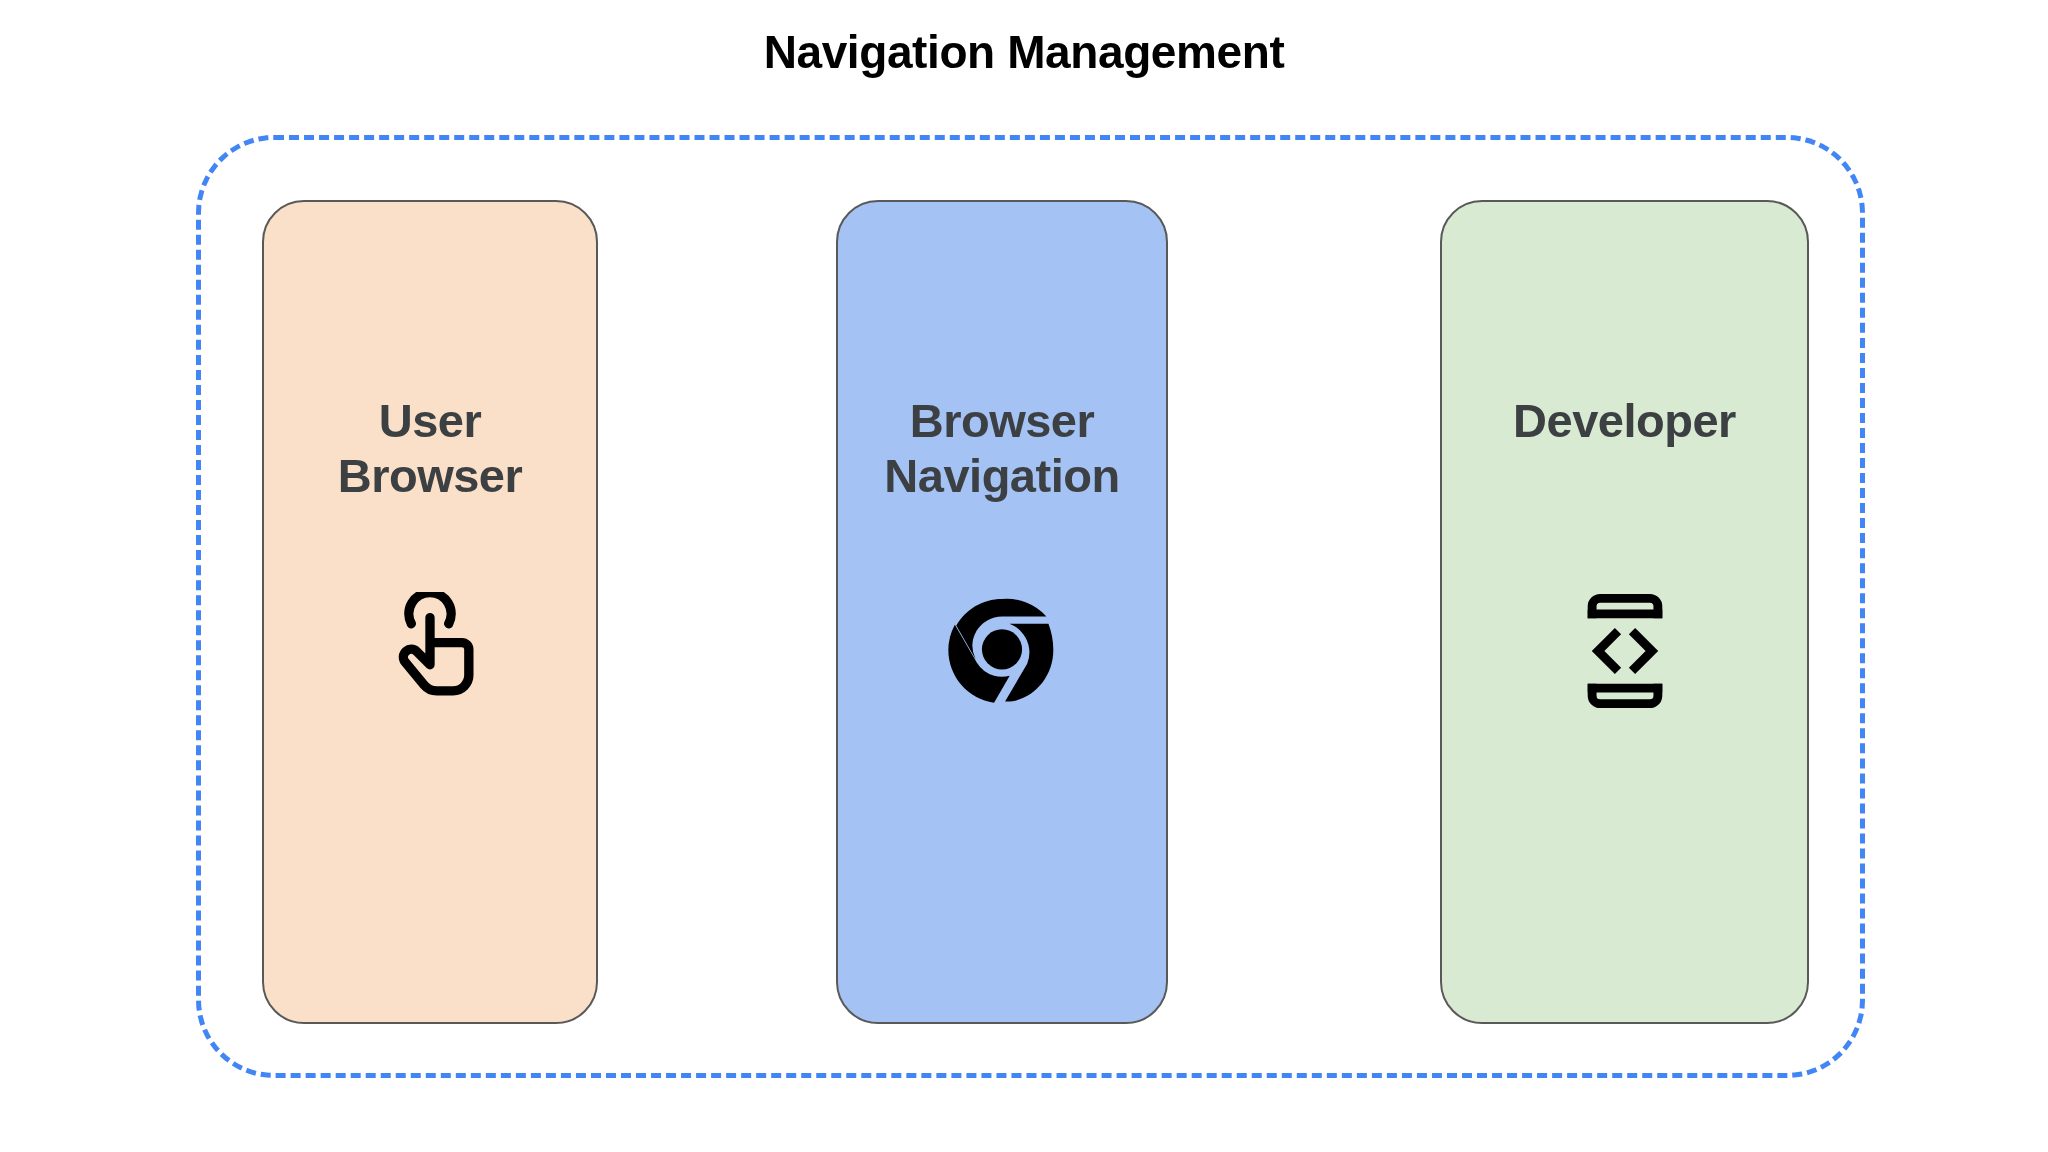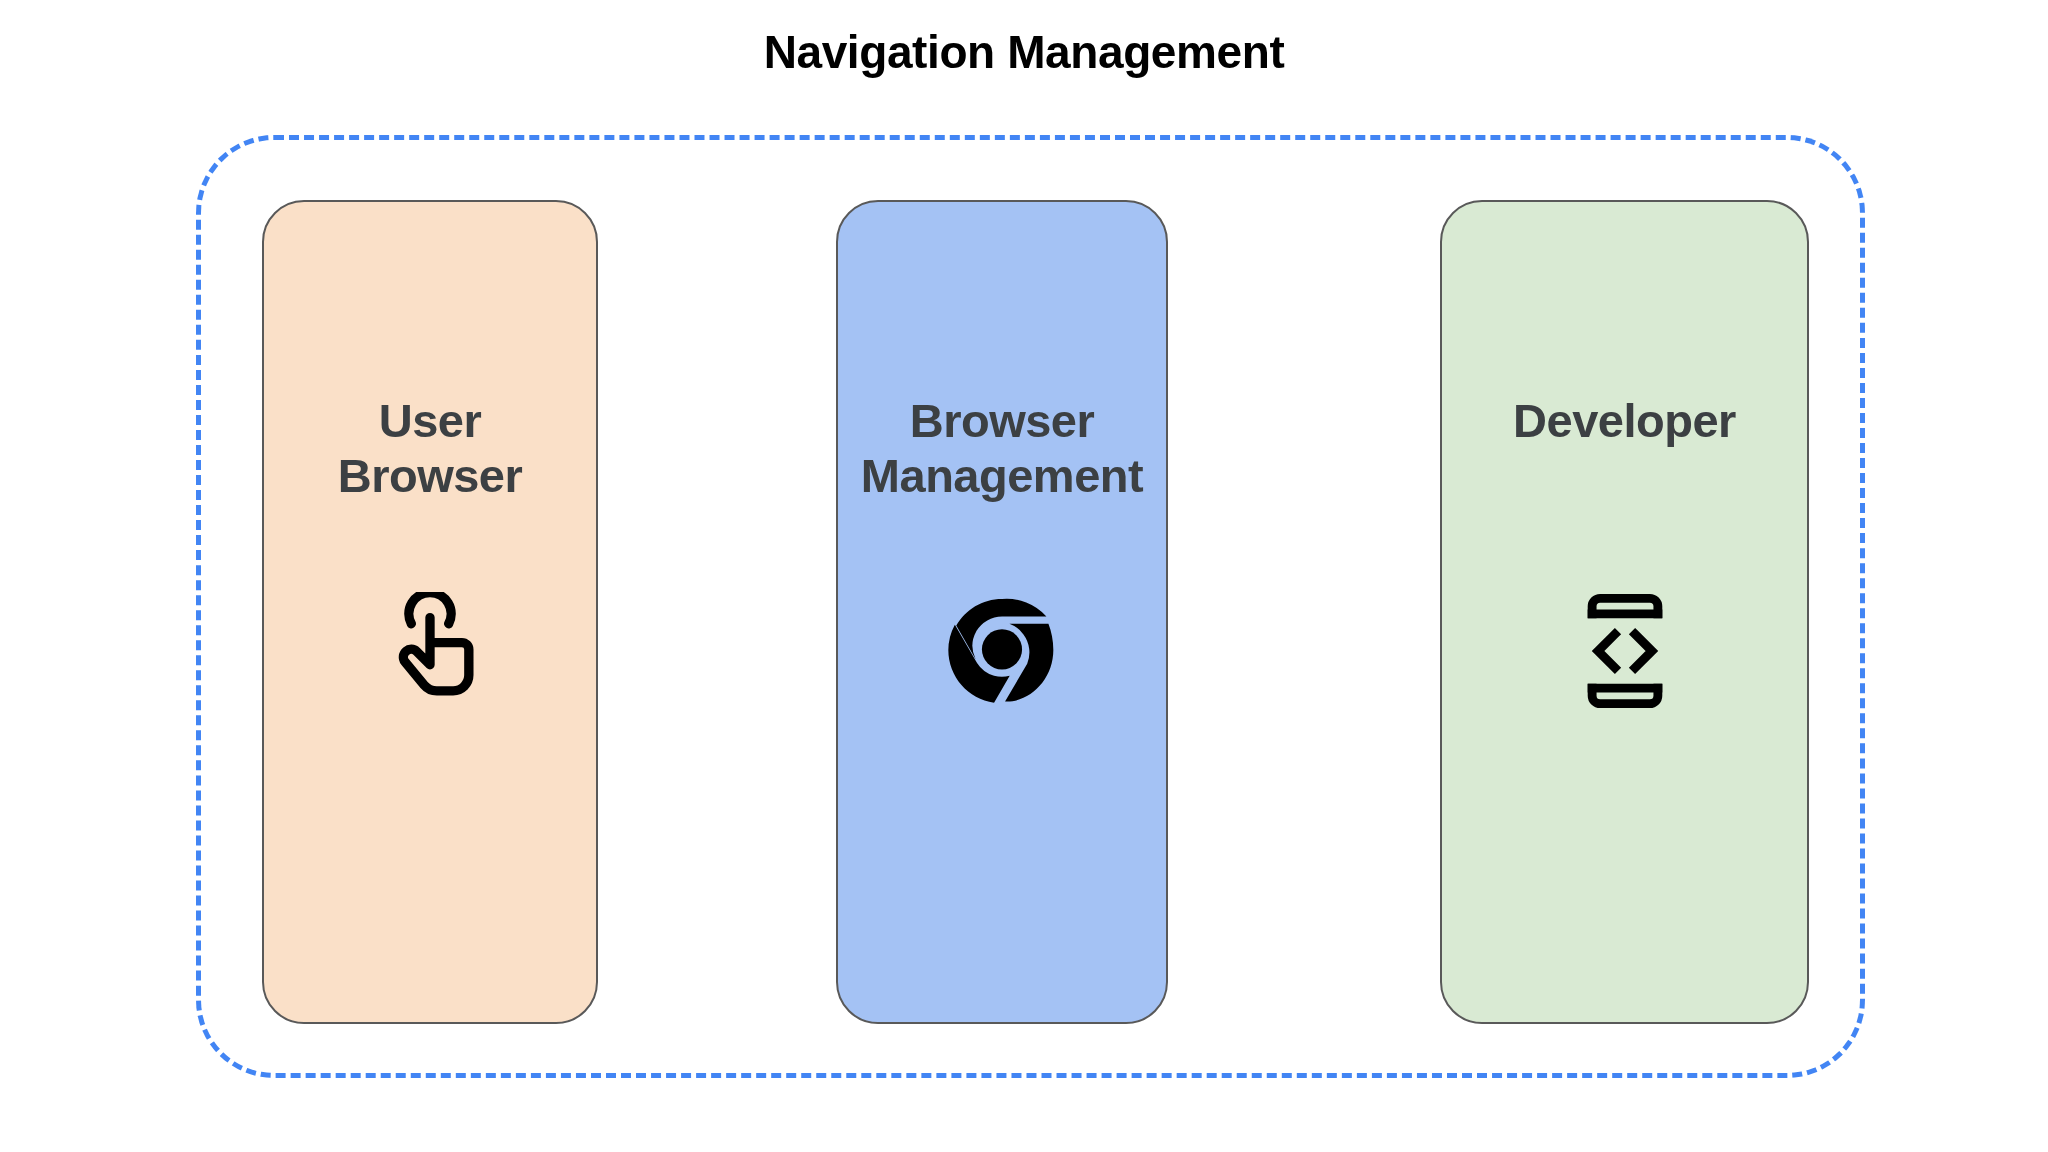--- a/index.html
+++ b/index.html
@@ -125,21 +125,21 @@
           <path d="M8.2 6.45a4.3 4.3 0 1 1 7.6 0" fill="none"></path>
 
           <path d="M12 5.2v9.6L9.3 12.1a1.6 1.6 0 0 0-2.4 2.1l3.9 4.7a3.4 3.4 0 0 0 2.6 1.2h3.3a3.2 3.2 0 0 0 3.2-3.2v-5.2a1.4 1.4 0 0 0-1.4-1.4H12" fill="none"></path>
         </svg>
       </div>
     </div>
 
     <div class="card card-2" style="background: rgb(164, 194, 244); border-color: rgb(89, 89, 89);">
       <div class="card-label" style="color: rgb(60, 64, 67);">
         <span class="ln">Browser</span>
-        <span class="ln">Management</span>
+        <span class="ln">Navigation</span>
       </div>
       <div class="card-icon">
         <svg width="112" height="112" viewBox="0 0 48 48" aria-hidden="true">
           <g fill="#000000">
 
             <path d="M24 3C15.6 3 8.3 7.6 4.4 14.4l8.3 14.4a13 13 0 0 1 .3-12.0l.02-.04a13 13 0 0 1 11.0-6.3h19.0A22.9 22.9 0 0 0 24 3z"></path>
             <path d="M43.9 13.6H27.2a13 13 0 0 1 6.0 4.6 13 13 0 0 1 1.6 12.6l-9.5 16.1.9.03C36.6 46.9 46 37.0 46 24.9c0-4.1-.8-7.9-2.1-11.3z"></path>
             <path d="M20.6 35.9a13 13 0 0 1-7.3-5.5L3.8 14.0A22.9 22.9 0 0 0 1 24.9C1 36.4 9.5 45.9 20.6 47.5l6.7-11.6a13 13 0 0 1-6.7 0z"></path>
 
             <circle cx="24" cy="24.6" r="8.6"></circle>

